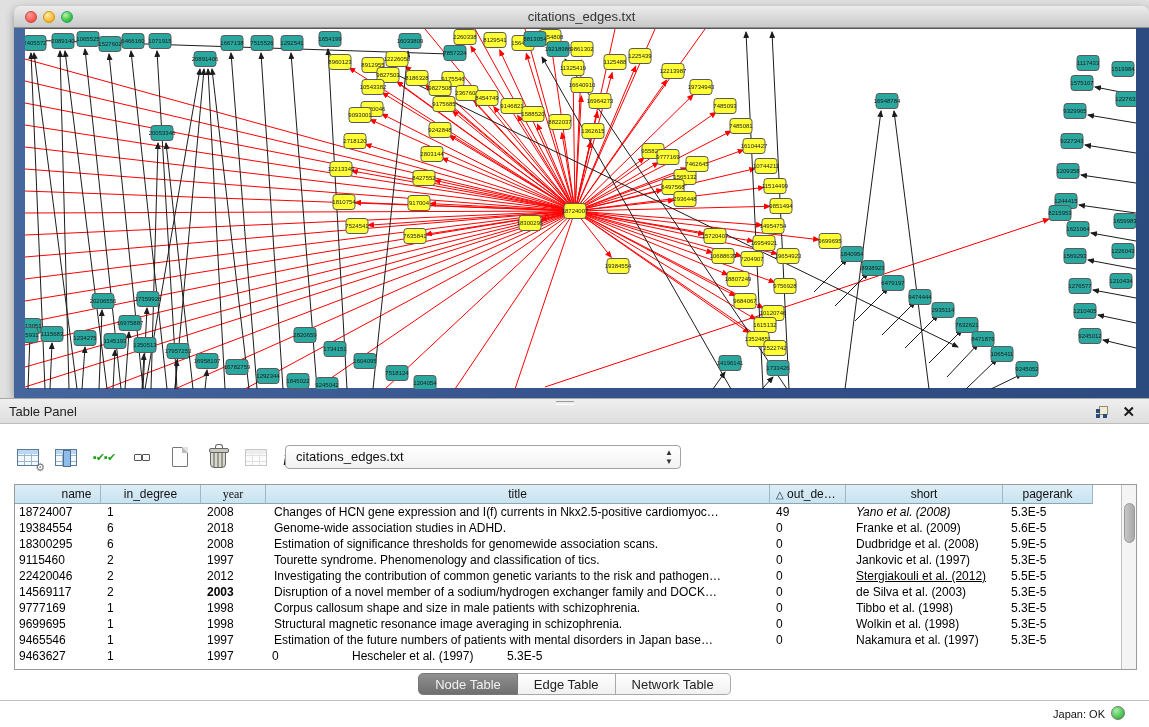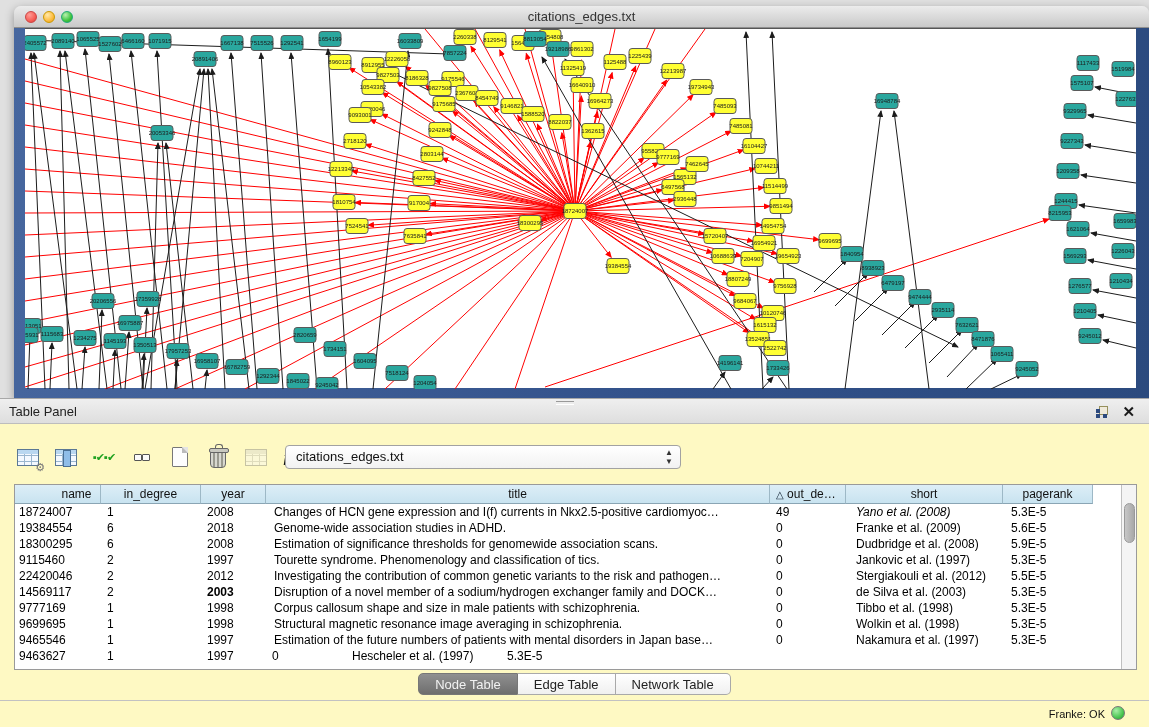--- a/index.html
+++ b/index.html
@@ -15,21 +15,21 @@
   .tl { position:absolute; top:5px; width:12px; height:12px; border-radius:50%; }
   .tl.red    { left:11px; background:radial-gradient(circle at 35% 30%,#ff9d97,#f75f57 60%,#d83b33); border:1px solid #c44; }
   .tl.yellow { left:29px; background:radial-gradient(circle at 35% 30%,#ffe9a8,#fdbc40 60%,#df9b1f); border:1px solid #c90; }
   .tl.green  { left:47px; background:radial-gradient(circle at 35% 30%,#b9f0b0,#3ec43f 60%,#2a9a2d); border:1px solid #2a7; }
   #net-frame { height:370px; background:linear-gradient(100deg,#47679f,#32518a 60%,#2b4a7e);
     padding:0 13px 10px 11px; }
   #net-canvas { width:1111px; height:360px; background:#fff; border-top:1px solid #555; }
   #net-svg text { font-size:6px; fill:#1c1c1c; }
 
   
-  #table-panel { position:absolute; left:0; top:398px; width:1149px; height:329px; background:#fef9c3; }
+  #table-panel { position:absolute; left:0; top:398px; width:1149px; height:329px; background:#ffffff; }
   #tp-titlebar { position:relative; height:26px; background:linear-gradient(#efefef,#dedede);
     border-top:1px solid #a8a8a8; border-bottom:1px solid #bdbdbd; }
   #tp-title { position:absolute; left:9px; top:5px; font-size:13px; color:#222; }
   #tp-grip { position:absolute; left:556px; top:2px; width:18px; height:4px;
     border-top:1px solid #999; border-bottom:1px solid #fff; }
   #tp-float { position:absolute; right:40px; top:7px; width:13px; height:12px; cursor:pointer; }
   #tp-float .back { position:absolute; left:3px; top:0; width:9px; height:9px; border:1px solid #97905c; background:#efeadb; }
   #tp-float .c1,#tp-float .c2,#tp-float .c3 { position:absolute; width:4px; height:4px; background:#2d4a7e; }
   #tp-float .c1 { left:0; top:3px; } #tp-float .c2 { left:0; bottom:0; } #tp-float .c3 { left:7px; bottom:0; }
   #tp-close { position:absolute; right:14px; top:4px; font-size:15px; font-weight:bold; color:#1a1a1a; cursor:pointer; }
@@ -574,21 +574,21 @@
     </div>
     <div id="tbl-select">
       <span>citations_edges.txt</span>
       <span class="arrows">▲<br>▼</span>
     </div>
 
     <div id="tbl">
       <div id="tbl-header">
           <div class="hcell" style="width: 86px; padding-left: 38px;">name</div>
           <div class="hcell" style="width: 100px;">in_degree</div>
-          <div class="hcell" style="width: 65px;">year</div>
+          <div class="hcell" style="width: 65px; font-family: Liberation Serif, serif;">year</div>
           <div class="hcell" style="width: 504px;">title</div>
           <div class="hcell sorted" style="width: 76px;"><span class="tri">△</span> out_de…</div>
           <div class="hcell" style="width: 157px;">short</div>
           <div class="hcell" style="width: 90px;">pagerank</div>
         </div>
       <div id="tbl-body">
           <div class="trow">
             <div class="tcell" style="width: 86px; padding-left: 4px;">18724007</div>
             <div class="tcell" style="width: 100px; padding-left: 6px;">1</div>
             <div class="tcell" style="width: 65px; padding-left: 6px;">2008</div>
@@ -623,21 +623,21 @@
             <div class="tcell" style="width: 76px; padding-left: 6px;">0</div>
             <div class="tcell" style="width: 157px; padding-left: 10px;">Jankovic et al. (1997)</div>
             <div class="tcell" style="width: 90px; padding-left: 8px;">5.3E-5</div>
           </div>
           <div class="trow">
             <div class="tcell" style="width: 86px; padding-left: 4px;">22420046</div>
             <div class="tcell" style="width: 100px; padding-left: 6px;">2</div>
             <div class="tcell" style="width: 65px; padding-left: 6px;">2012</div>
             <div class="tcell" style="width: 504px; padding-left: 8px;">Investigating the contribution of common genetic variants to the risk and pathogen…</div>
             <div class="tcell" style="width: 76px; padding-left: 6px;">0</div>
-            <div class="tcell" style="width: 157px; padding-left: 10px;">Stergiakouli et al. (2012)</div>
+            <div class="tcell" style="width: 157px; padding-left: 10px; text-decoration: underline;">Stergiakouli et al. (2012)</div>
             <div class="tcell" style="width: 90px; padding-left: 8px;">5.5E-5</div>
           </div>
           <div class="trow">
             <div class="tcell" style="width: 86px; padding-left: 4px;">14569117</div>
             <div class="tcell" style="width: 100px; padding-left: 6px;">2</div>
             <div class="tcell" style="width: 65px; padding-left: 6px; font-weight: bold;">2003</div>
             <div class="tcell" style="width: 504px; padding-left: 8px;">Disruption of a novel member of a sodium/hydrogen exchanger family and DOCK…</div>
             <div class="tcell" style="width: 76px; padding-left: 6px;">0</div>
             <div class="tcell" style="width: 157px; padding-left: 10px;">de Silva et al. (2003)</div>
             <div class="tcell" style="width: 90px; padding-left: 8px;">5.3E-5</div>
@@ -683,17 +683,17 @@
         </div>
     </div>
 
     <div id="tp-tabs">
         <div class="seg sel">Node Table</div>
         <div class="seg">Edge Table</div>
         <div class="seg">Network Table</div>
       </div>
 
     <div id="status">
-      <span id="mem-label">Franke: OK</span>
+      <span id="mem-label">Japan: OK</span>
       <span id="mem-dot"></span>
     </div>
   </div>
 </div>
 
 </body></html>

